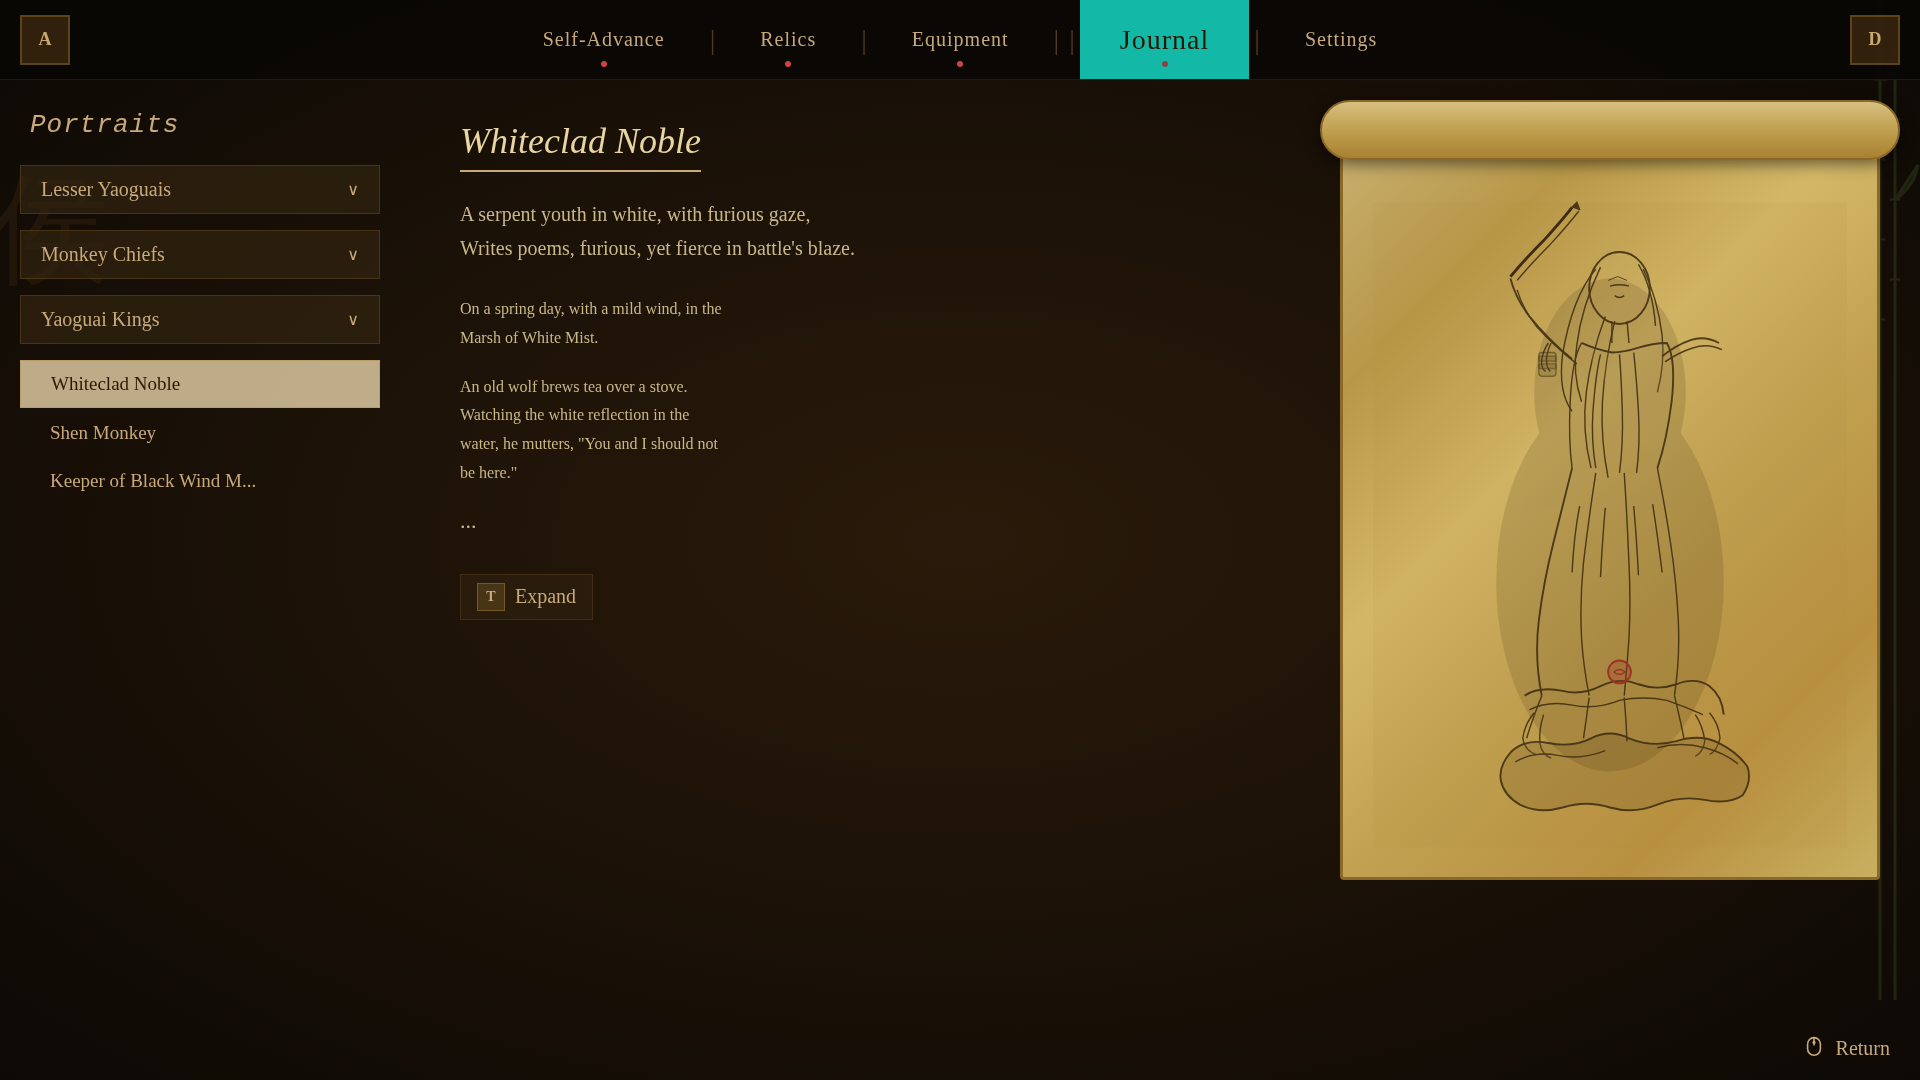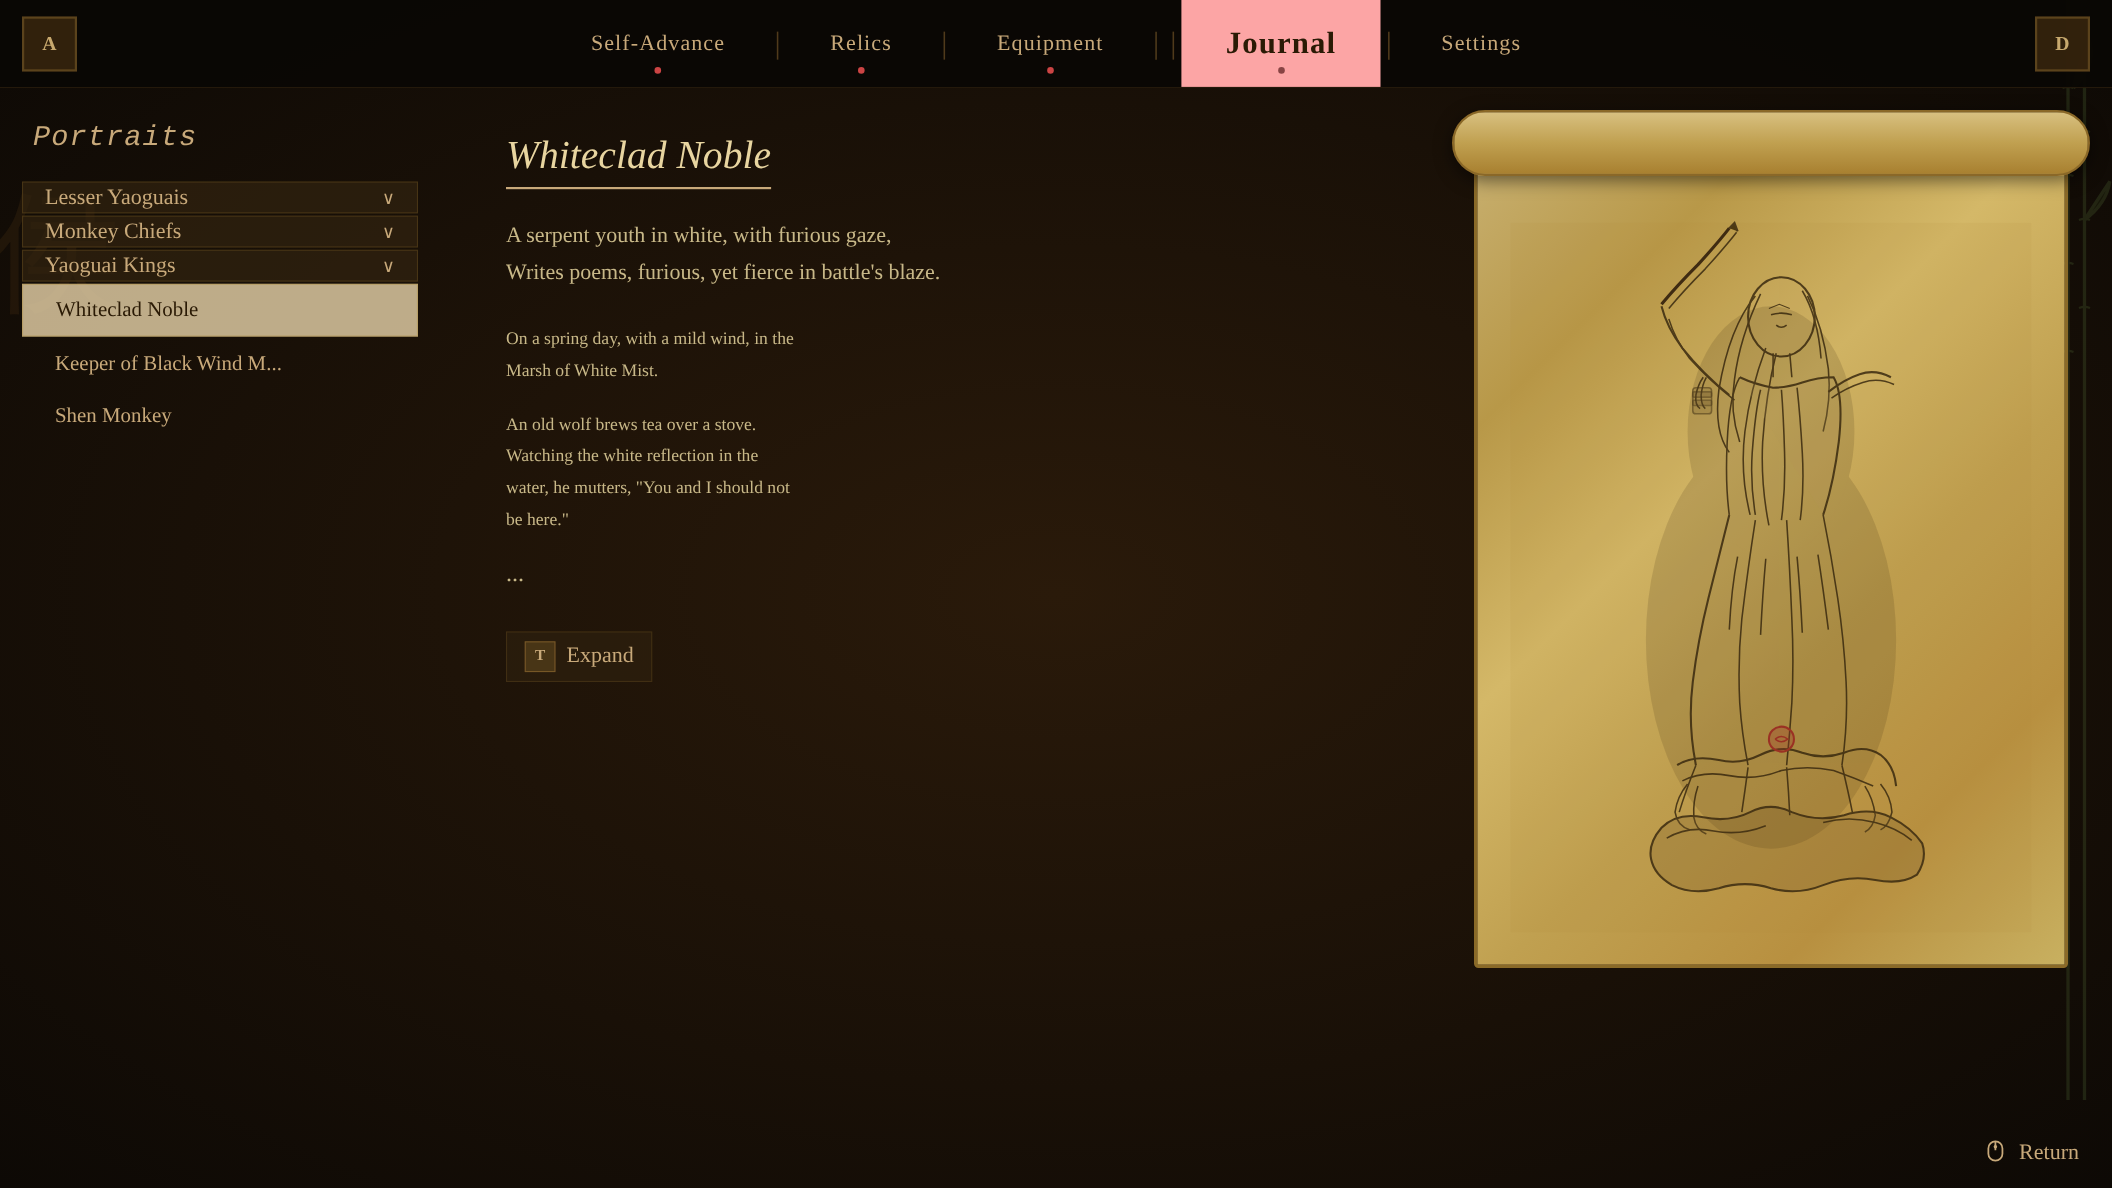--- a/index.html
+++ b/index.html
@@ -118,23 +118,23 @@
     .nav-item .dot {
       position: absolute;
       bottom: 12px;
       width: 6px;
       height: 6px;
       border-radius: 50%;
       background: #cc4444;
     }
 
     .nav-item.active {
-      background: #fca5a5;
+      background: #14b8a6;
       color: #2a1a05;
-      font-weight: bold;
+      font-weight: normal;
       font-size: 28px;
     }
 
     .nav-item.active .dot {
       background: #884444;
     }
 
     
     .main-content {
       position: relative;
@@ -158,22 +158,22 @@
       margin-bottom: 25px;
       padding-left: 10px;
       letter-spacing: 1px;
       font-family: Liberation Mono, monospace;
     }
 
     .category-item {
       background: rgba(50, 35, 15, 0.7);
       border: 1px solid rgba(100, 75, 30, 0.5);
       color: #c8a97a;
-      padding: 2px 20px;
-      margin-bottom: 2px;
+      padding: 12px 20px;
+      margin-bottom: 16px;
       display: flex;
       justify-content: space-between;
       align-items: center;
       cursor: pointer;
       font-size: 20px;
       text-align: right;
     }
 
     .chevron {
       font-size: 16px;
@@ -412,24 +412,24 @@
     <div class="category-item">
       <span>Yaoguai Kings</span>
       <span class="chevron">∨</span>
     </div>
 
 
     <div class="sub-item selected">
       <span>Whiteclad Noble</span>
     </div>
     <div class="sub-item">
+      <span>Shen Monkey</span>
+    </div>
+    <div class="sub-item">
       <span>Keeper of Black Wind M...</span>
-    </div>
-    <div class="sub-item">
-      <span>Shen Monkey</span>
     </div>
   </aside>
 
   <main class="content-area">
     <div class="entry-title">Whiteclad Noble</div>
 
     <div class="entry-poem">
       <span>A serpent youth in white, with furious gaze,</span><br>
       <span>Writes poems, furious, yet fierce in battle's blaze.</span>
     </div>

